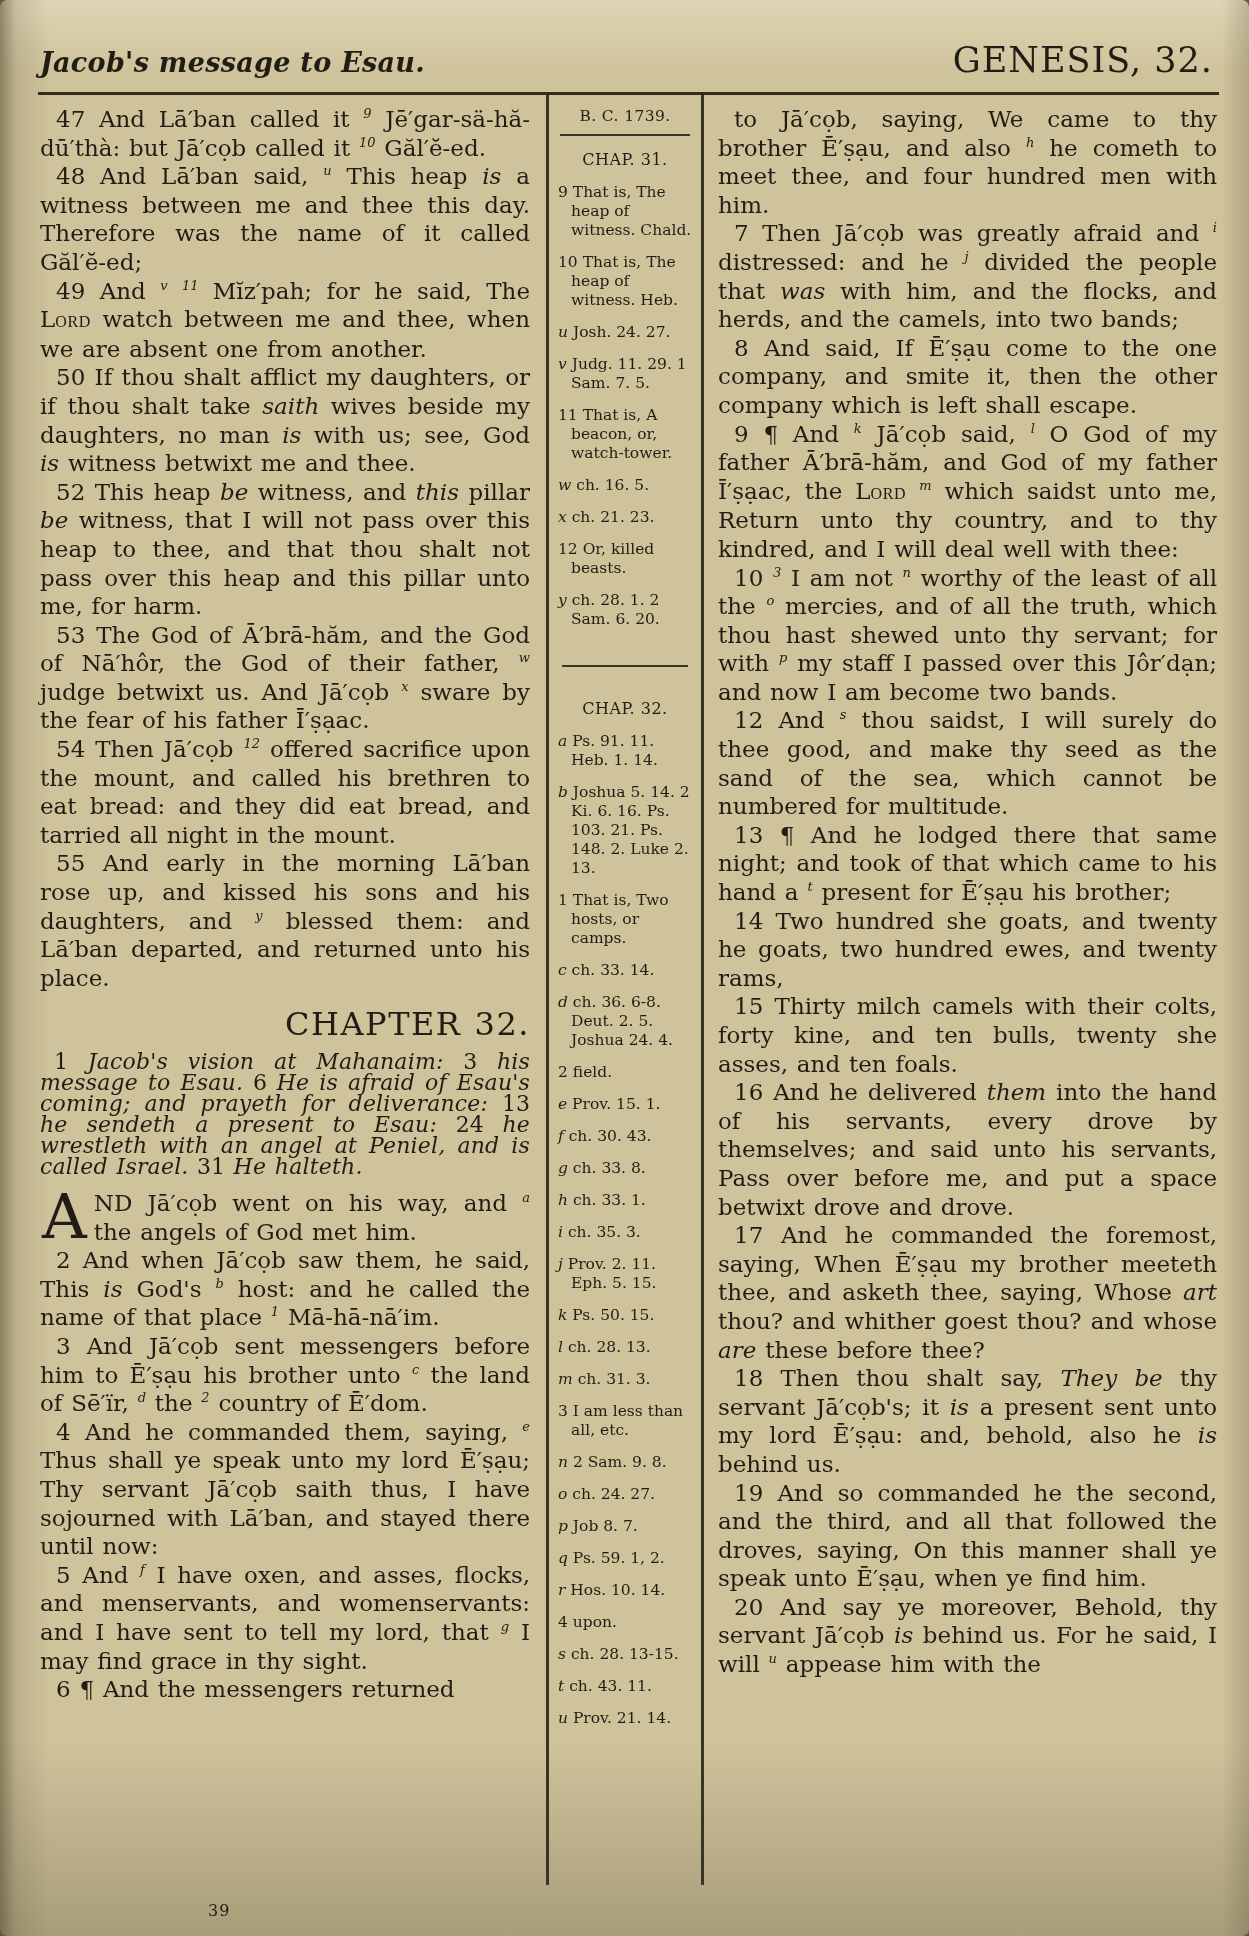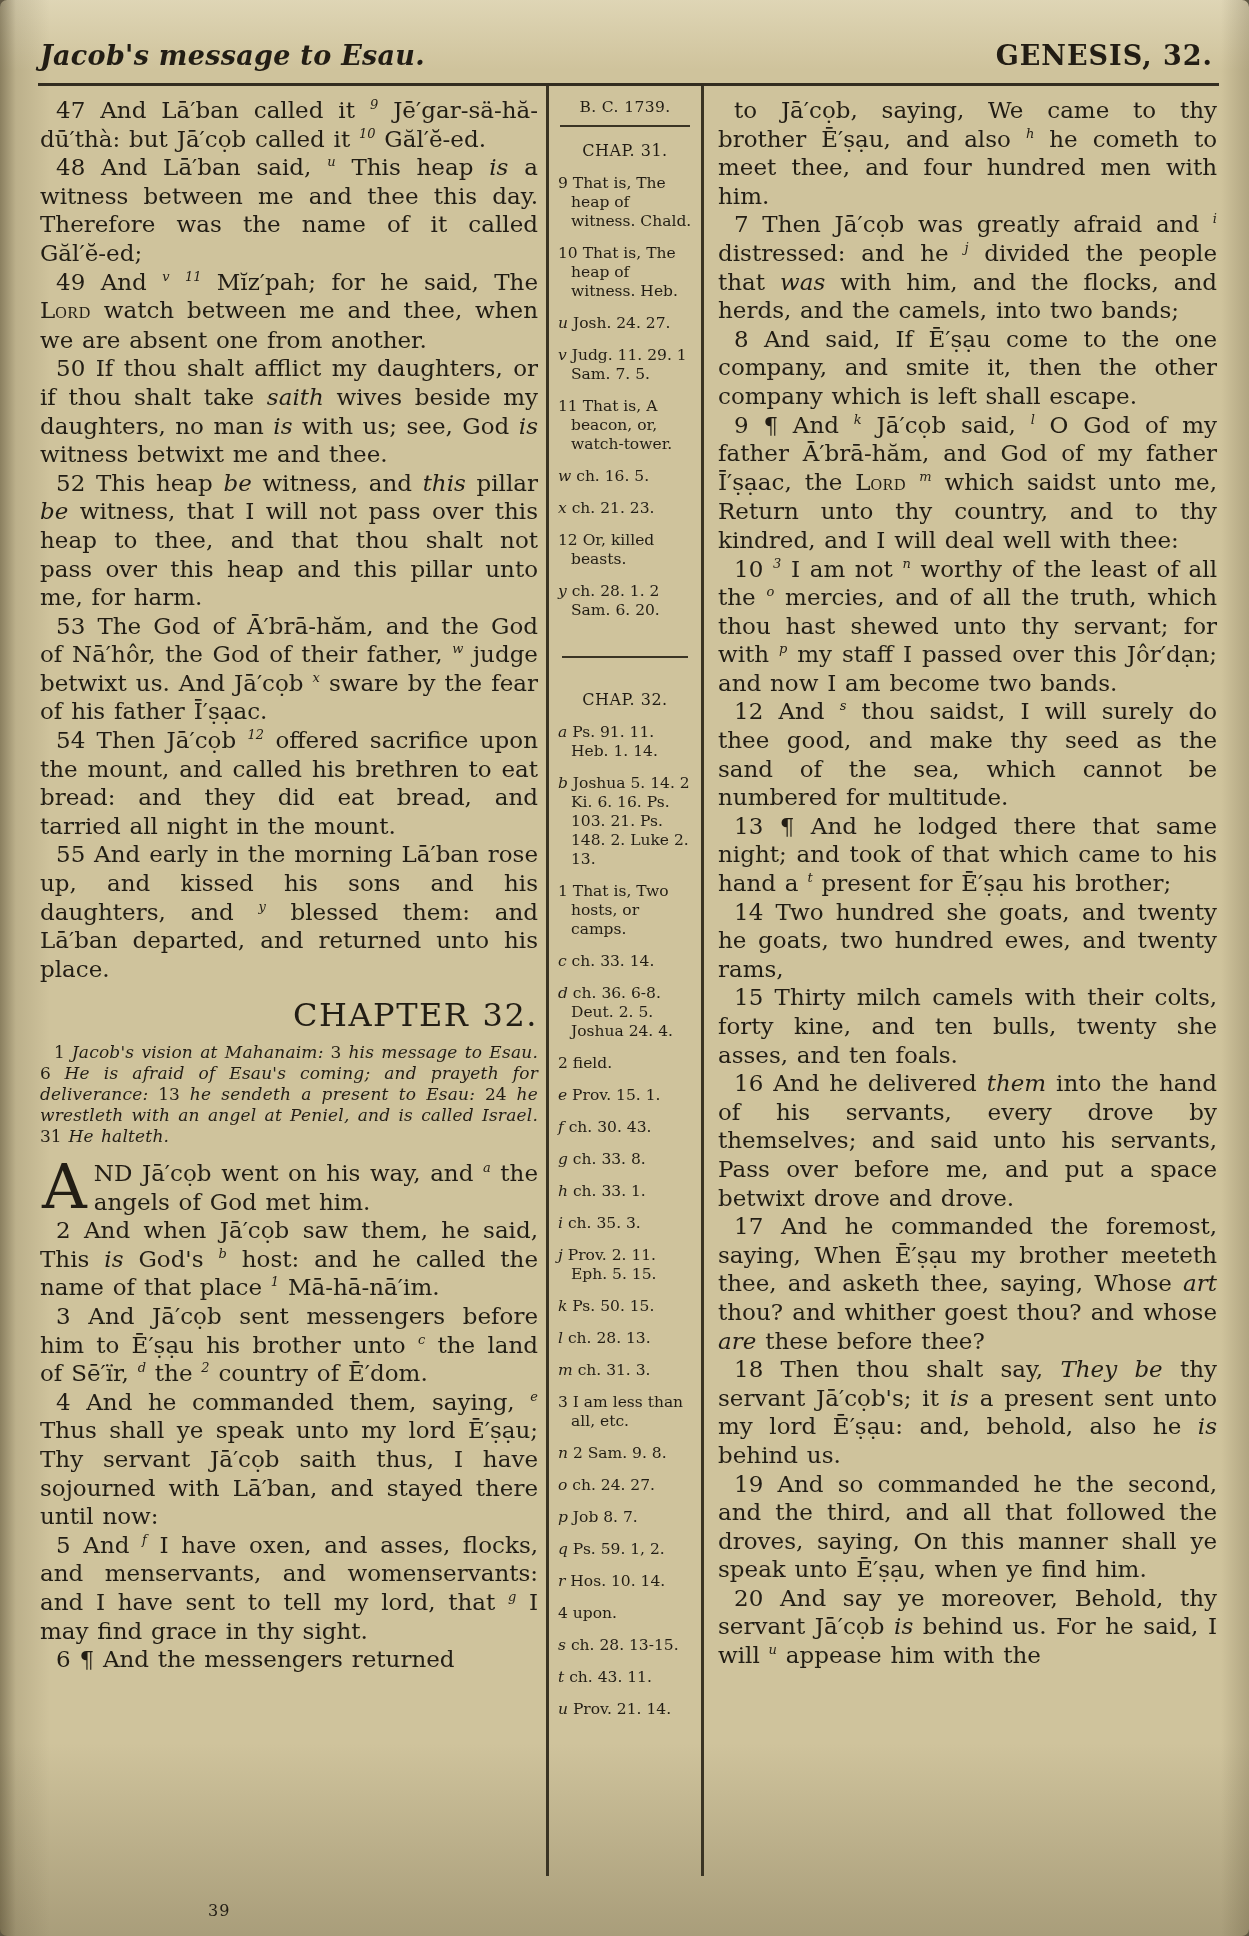--- a/index.html
+++ b/index.html
@@ -14,35 +14,35 @@
     background-color:#cfc39c;
     background-image:
       linear-gradient(90deg, rgba(70,60,35,.50) 0px, rgba(70,60,35,.14) 16px, rgba(70,60,35,0) 50px),
       linear-gradient(270deg, rgba(70,60,35,.22) 0px, rgba(70,60,35,0) 28px),
       linear-gradient(180deg, rgba(242,236,212,.45) 0px, rgba(242,236,212,0) 70px, rgba(70,60,35,0) 90%, rgba(70,60,35,.28) 100%);
     overflow:hidden;
     border-radius:7px;
   }
   .page-header { display:flex; justify-content:space-between; align-items:baseline; padding:4px 6px 12px 2px; }
   .running-head { font-size:27px; font-style:italic; font-weight:bold; letter-spacing:.3px; }
-  .book-title { font-size:27px; font-weight:bold; letter-spacing:1px; }
+  .book-title { font-size:35px; font-weight:normal; letter-spacing:1px; }
   .header-rule { border-top:3px solid #332d20; }
 
   .content { display:flex; height:1790px; overflow:hidden; }
   .col { overflow:hidden; }
-  .col-left  { width:508px; padding:10px 8px 0 2px; }
+  .col-left  { width:508px; padding:10px 16px 0 2px; }
   .col-right { flex:1; padding:10px 2px 0 14px; }
   .col-left, .col-right {
     font-size:23px; line-height:28.6px; text-align:justify; word-spacing:1.5px;
   }
   .block { text-indent:16px; }
   .block sup { font-size:13px; line-height:0; font-style:italic; vertical-align:super; word-spacing:0; }
   .sc { font-variant:small-caps; letter-spacing:.6px;font-family:Liberation Serif, serif; }
   .chapter-heading { text-align:right; text-indent:0; font-size:32px; letter-spacing:1.5px; margin:18px 0 12px; }
-  .summary { font-size:17px; line-height:21px; margin:0 0 12px; text-indent:14px; }
+  .summary { font-size:22px; line-height:21px; margin:0 0 12px; text-indent:14px; }
   .summary i { letter-spacing:.2px; }
   .dropcap { text-indent:0; }
   .dropcap::first-letter { float:left; font-size:62px; line-height:48px; padding:4px 7px 0 2px; }
 
   .col-center {
     width:158px;
     border-left:3px solid #3a3424; border-right:3px solid #3a3424;
     padding:12px 9px 0;
     font-size:15.5px; line-height:19px;
   }

